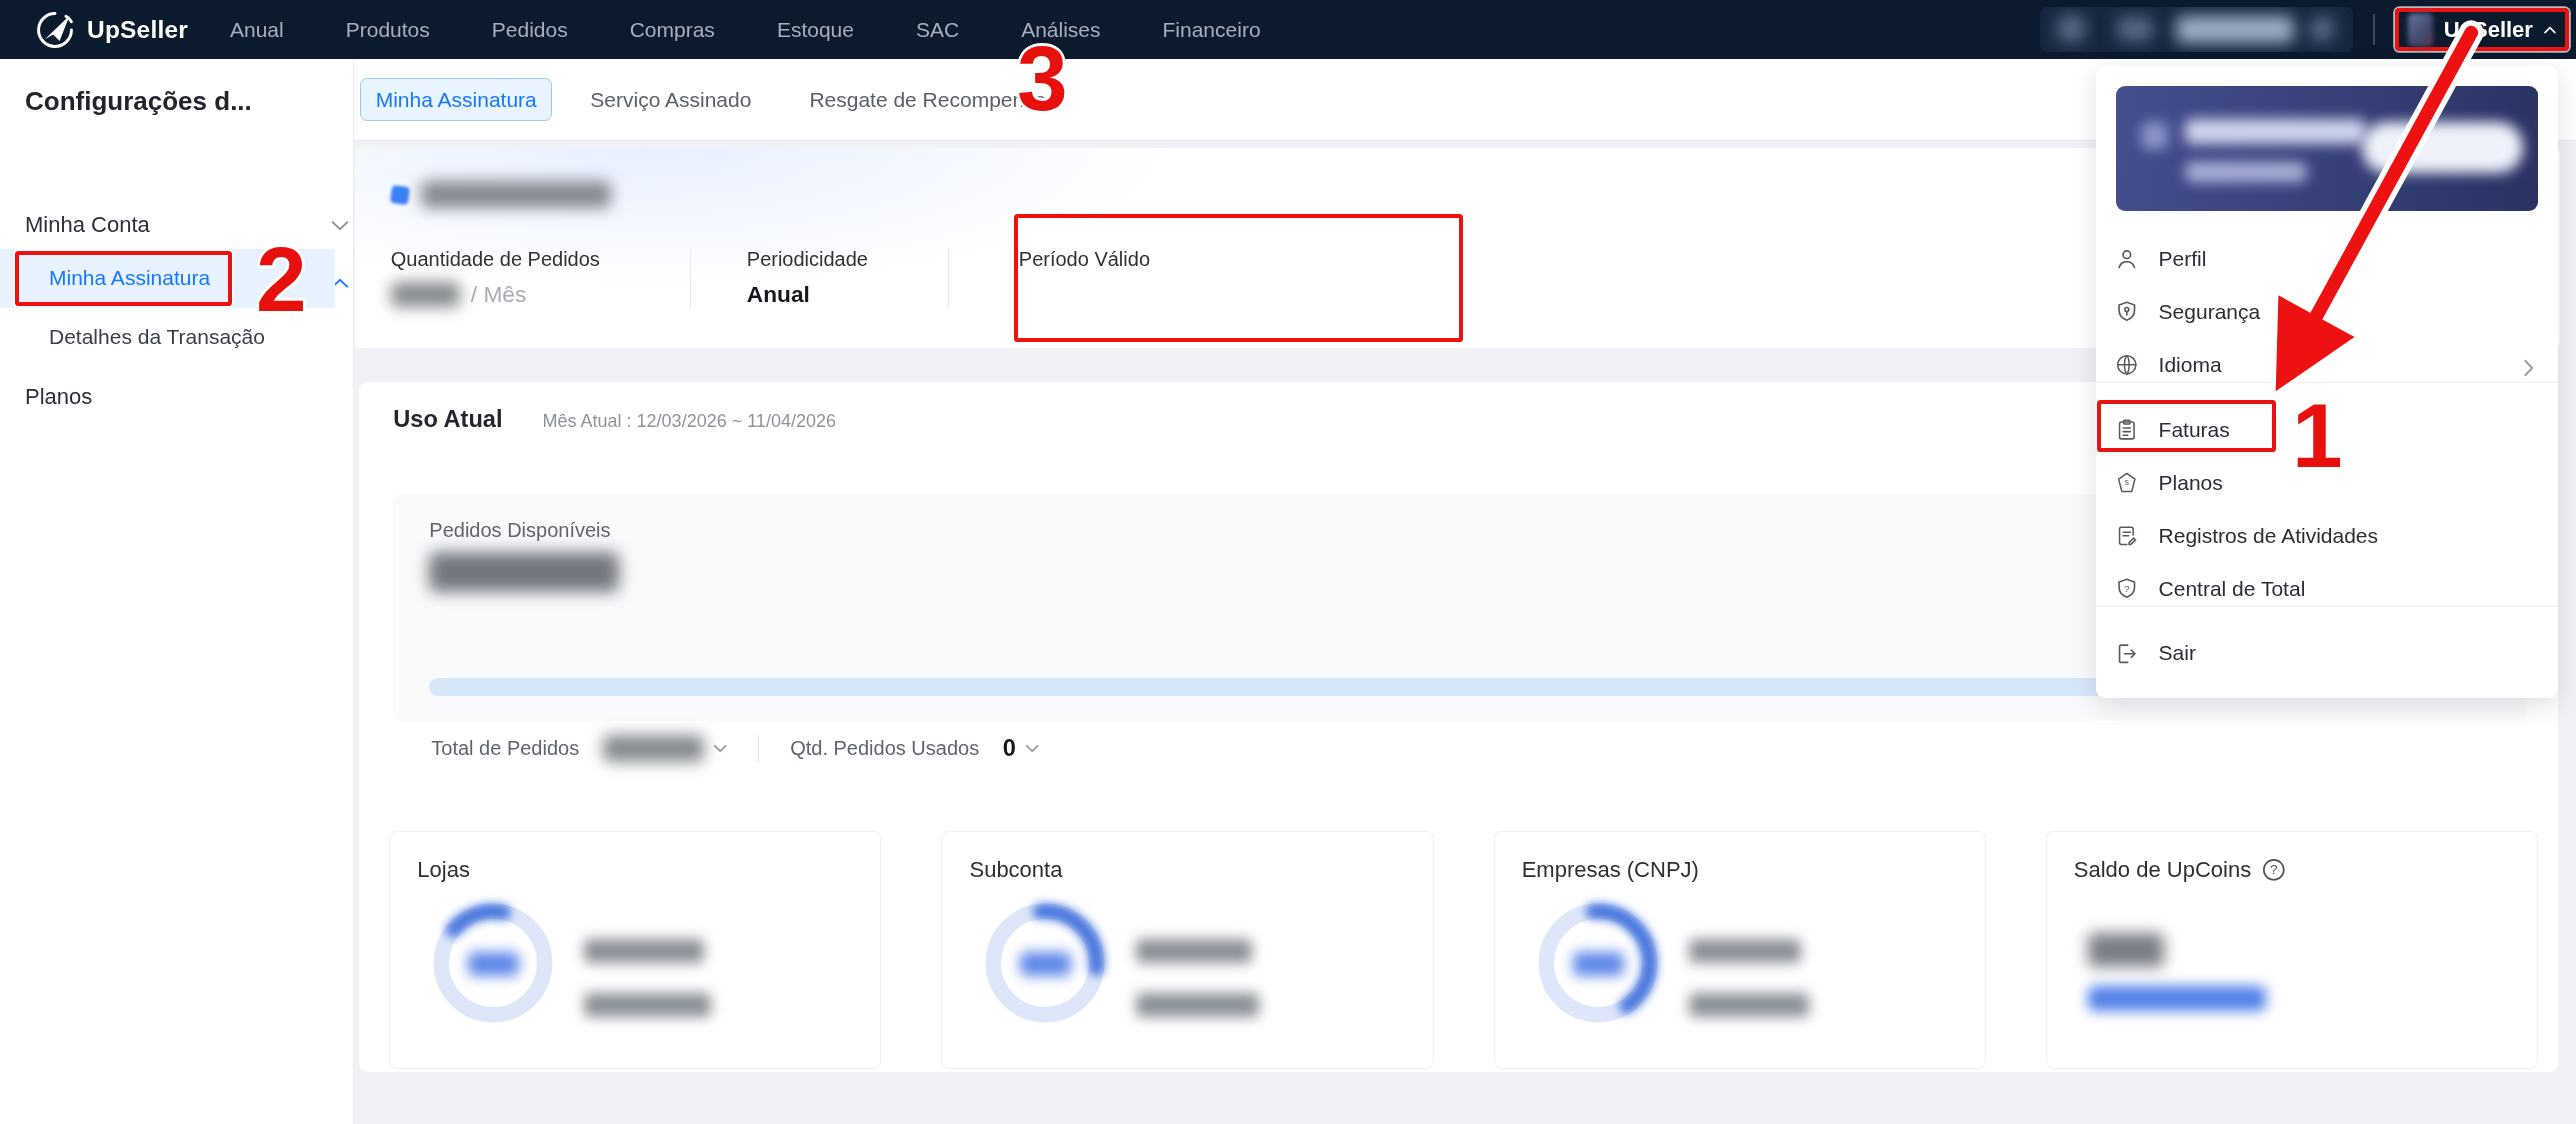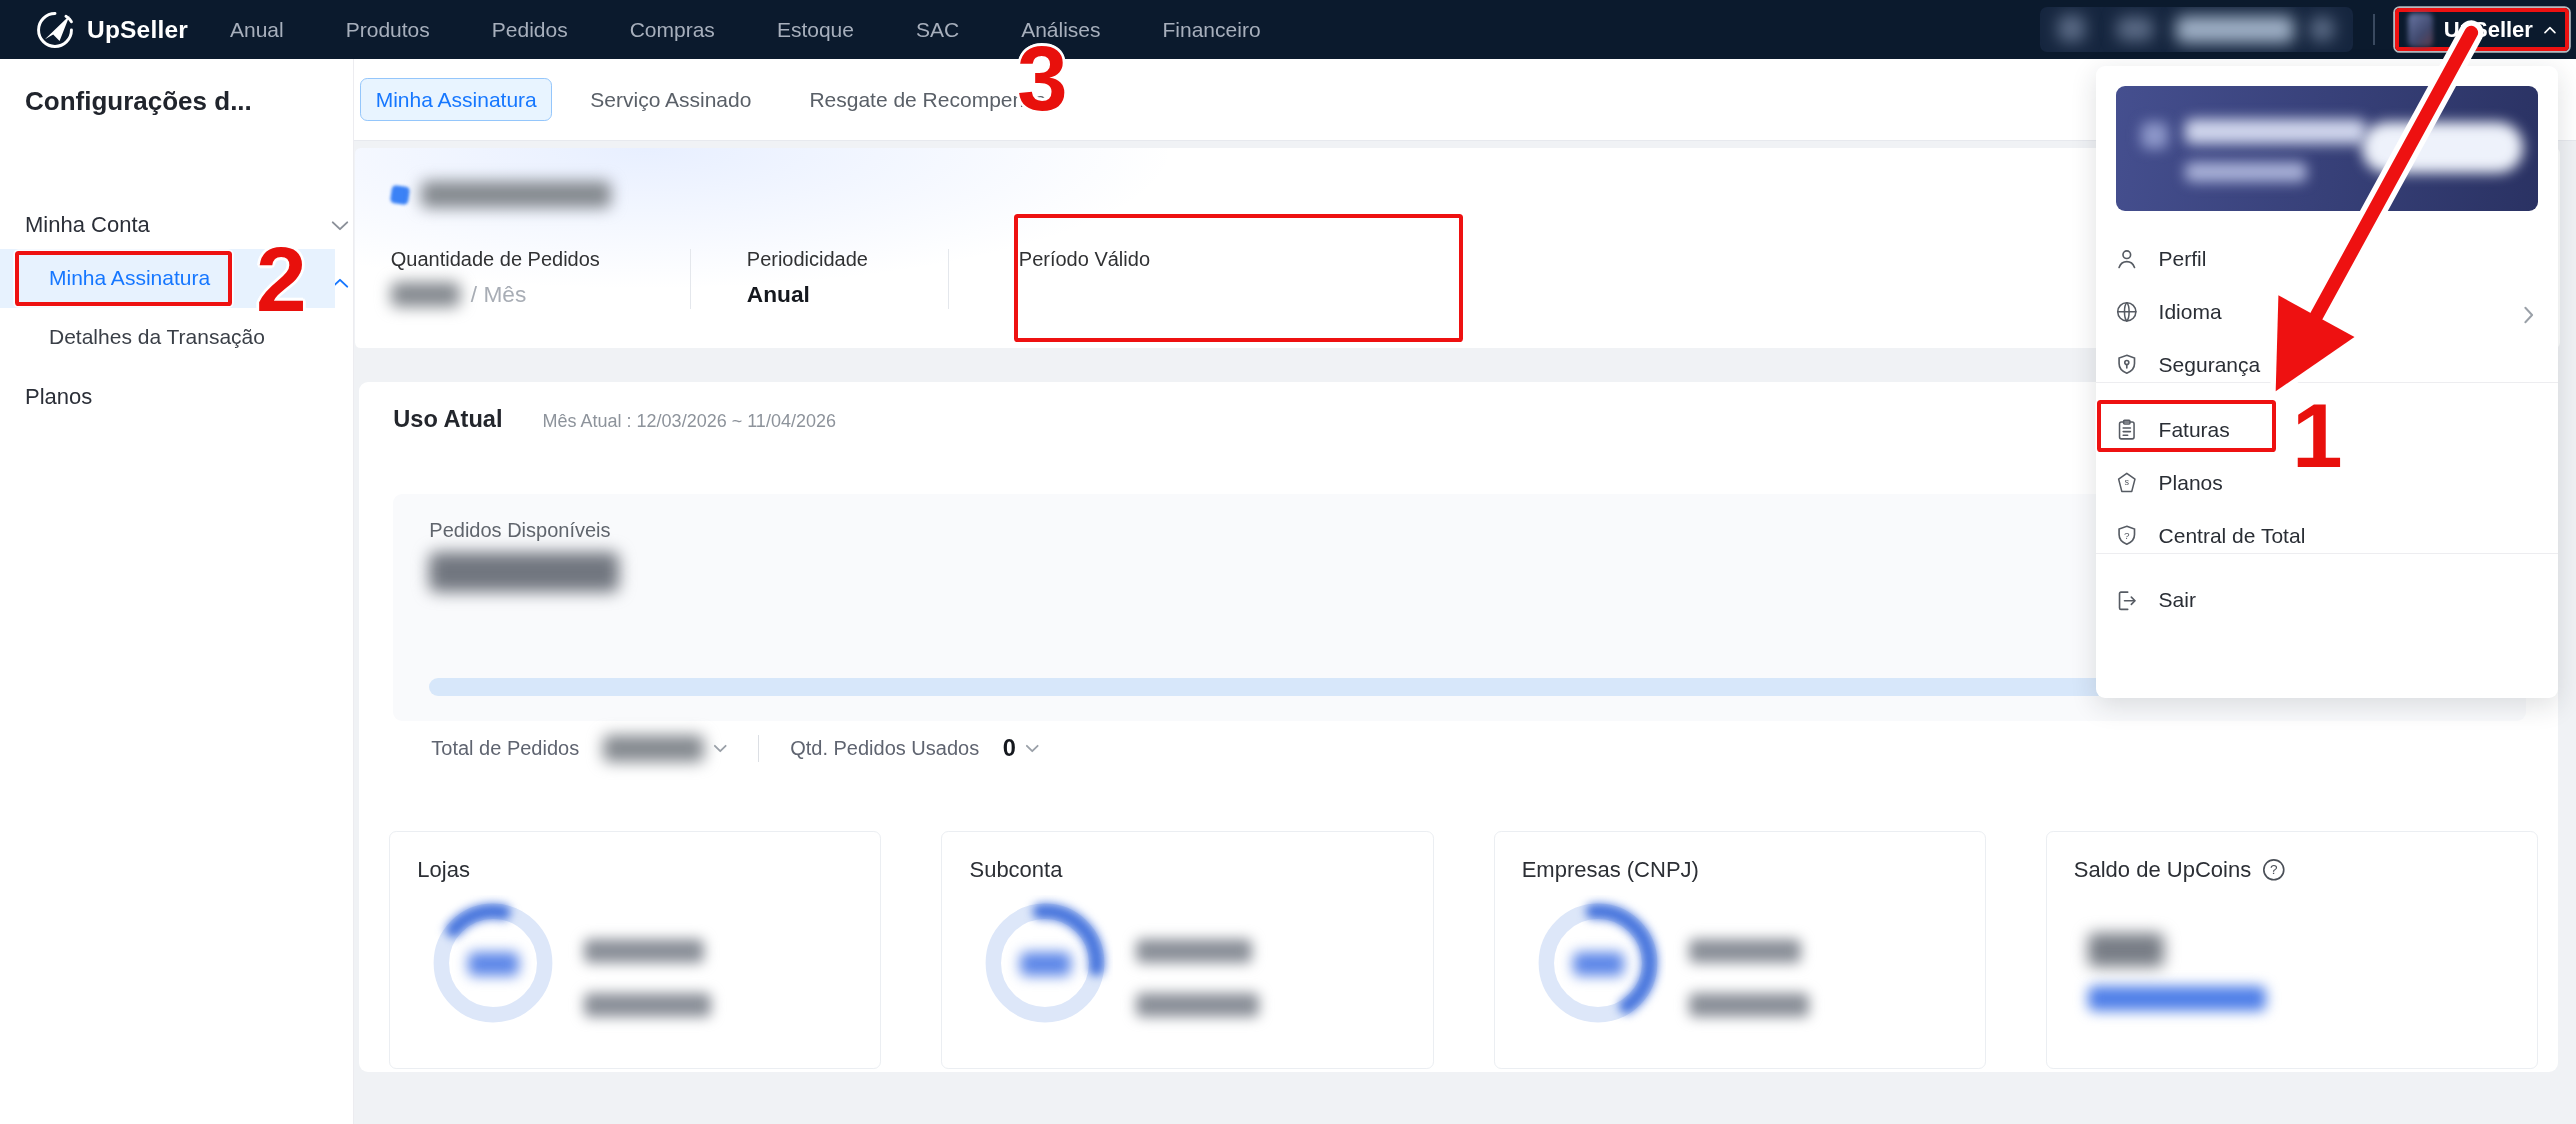--- a/index.html
+++ b/index.html
@@ -283,44 +283,44 @@
           <g fill="none" stroke="#565b63" stroke-width="1.8" stroke-linecap="round">
             <circle cx="13" cy="8.5" r="4.2"></circle>
             <path d="M4.5 22.5c1.6-4.3 4.8-6.4 8.5-6.4s6.9 2.1 8.5 6.4"></path>
           </g>
         </svg>
         <span>Perfil</span>
       </div>
 
       <div class="dd-item">
         <svg width="23.6" height="23.6" viewBox="0 0 26 26">
+          <g fill="none" stroke="#565b63" stroke-width="1.8" stroke-linecap="round">
+            <path d="M13 2.5l8.5 3v6.2c0 5.2-3.6 8.8-8.5 10.6-4.9-1.8-8.5-5.4-8.5-10.6V5.5z"></path>
+            <circle cx="13" cy="10.5" r="2.2"></circle>
+            <path d="M13 12.7v3.8"></path>
+          </g>
+        </svg>
+        <span>Segurança</span>
+      </div>
+
+      <div class="dd-item">
+        <svg width="23.6" height="23.6" viewBox="0 0 26 26">
           <g fill="none" stroke="#565b63" stroke-width="1.7" stroke-linecap="round">
             <circle cx="13" cy="13" r="10"></circle>
             <path d="M3 13h20"></path>
             <path d="M13 3c-3.4 2.8-3.4 17.2 0 20"></path>
             <path d="M13 3c3.4 2.8 3.4 17.2 0 20"></path>
           </g>
         </svg>
         <span>Idioma</span>
         <svg class="dd-chev" width="11" height="18" viewBox="0 0 12 20">
           <polyline points="2.5,2 10,10 2.5,18" fill="none" stroke="#9aa0a8" stroke-width="2.2" stroke-linecap="round" stroke-linejoin="round"></polyline>
         </svg>
       </div>
 
-      <div class="dd-item">
-        <svg width="23.6" height="23.6" viewBox="0 0 26 26">
-          <g fill="none" stroke="#565b63" stroke-width="1.8" stroke-linecap="round">
-            <path d="M13 2.5l8.5 3v6.2c0 5.2-3.6 8.8-8.5 10.6-4.9-1.8-8.5-5.4-8.5-10.6V5.5z"></path>
-            <circle cx="13" cy="10.5" r="2.2"></circle>
-            <path d="M13 12.7v3.8"></path>
-          </g>
-        </svg>
-        <span>Segurança</span>
-      </div>
-
       <div class="dd-div"></div>
 
       <div class="dd-item">
         <svg width="23.6" height="23.6" viewBox="0 0 26 26">
           <g fill="none" stroke="#565b63" stroke-width="1.7" stroke-linecap="round">
             <rect x="5" y="4.5" width="16" height="18.5" rx="2"></rect>
             <rect x="9.5" y="2.5" width="7" height="4" rx="1"></rect>
             <path d="M9 11h8M9 15h8M9 19h5"></path>
           </g>
         </svg>
@@ -330,20 +330,30 @@
       <div class="dd-item">
         <svg width="23.6" height="23.6" viewBox="0 0 26 26" style="font-size:23px">
           <g fill="none" stroke="#565b63" stroke-width="1.7" stroke-linecap="round" stroke-linejoin="round">
             <path d="M13 2.5 22 9l-3.5 13.5h-11L4 9z"></path>
           </g>
           <text x="13" y="15.5" text-anchor="middle" font-size="10" fill="#565b63" font-family="Liberation Sans, sans-serif">s</text>
         </svg>
         <span>Planos</span>
       </div>
 
+      <div class="dd-item">
+        <svg width="23.6" height="23.6" viewBox="0 0 26 26">
+          <g fill="none" stroke="#565b63" stroke-width="1.7" stroke-linecap="round">
+            <path d="M20 12V5.5a2 2 0 0 0-2-2H7a2 2 0 0 0-2 2v15a2 2 0 0 0 2 2h6"></path>
+            <path d="M9 9h8M9 13h6"></path>
+            <path d="M15.5 20.5l5-5 2 2-5 5h-2z"></path>
+          </g>
+        </svg>
+        <span>Registros de Atividades</span>
+      </div>
 
       <div class="dd-item">
         <svg width="23.6" height="23.6" viewBox="0 0 26 26" style="font-size:23px">
           <g fill="none" stroke="#565b63" stroke-width="1.8" stroke-linecap="round">
             <path d="M13 2.5l8.5 3v6.2c0 5.2-3.6 8.8-8.5 10.6-4.9-1.8-8.5-5.4-8.5-10.6V5.5z"></path>
           </g>
           <text x="13" y="16.5" text-anchor="middle" font-size="11" fill="#565b63" font-family="Liberation Sans, sans-serif">?</text>
         </svg>
         <span>Central de Total</span>
       </div>

